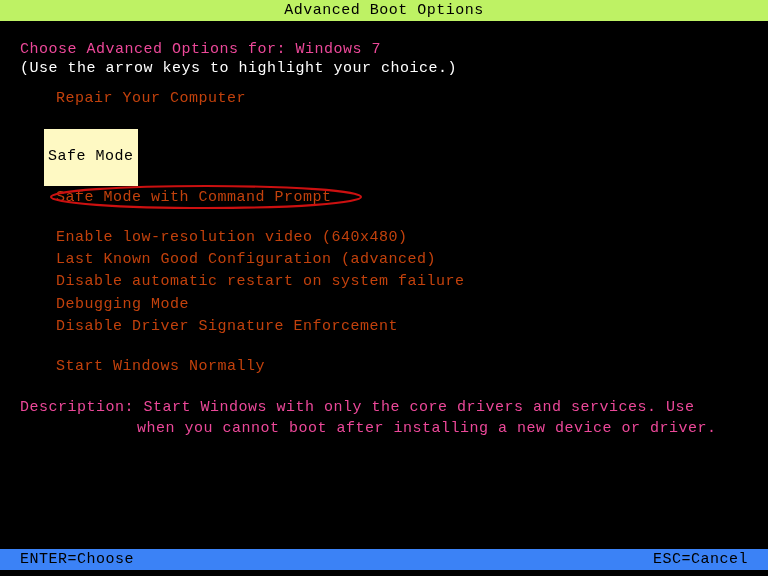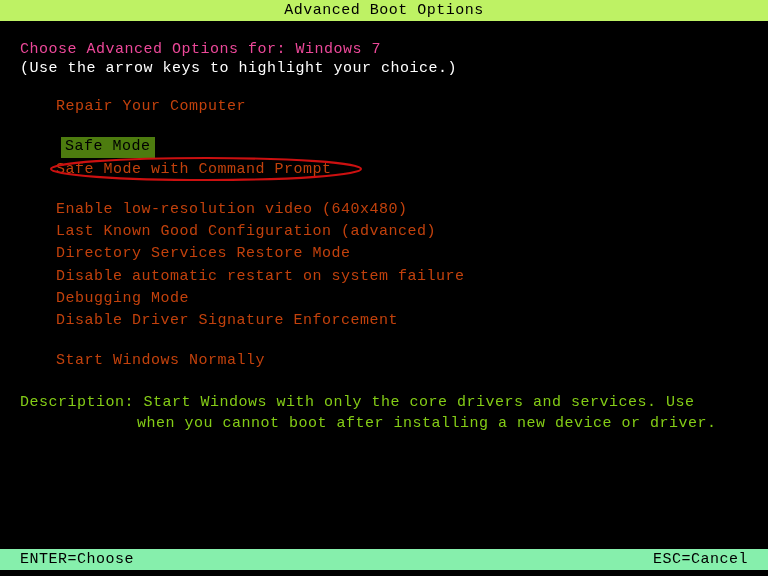--- a/index.html
+++ b/index.html
@@ -28,66 +28,66 @@
     }
     .content {
       padding: 20px 20px 0 20px;
     }
     .header-line {
       color: #ec4899;
       margin-bottom: 2px;
     }
     .instruction {
       color: #fff;
-      margin-bottom: 20px;
+      margin-bottom: 12px;
       font-family: Liberation Mono, monospace;
     }
     .menu-item {
       color: #c2410c;
       margin-left: 36px;
       margin-bottom: 2px;
       position: relative;
       display: inline-block;
     }
     .menu-block {
       margin-bottom: 18px;
     }
     .menu-item.selected {
-      background: #4d7c0f;
+      background: #fef9c3;
       color: #000;
-      padding: 0 4px;
-      margin-left: 41px;
+      padding: 18px 4px;
+      margin-left: 24px;
     }
     .menu-row {
       line-height: 1.35;
     }
     .circled {
       position: relative;
     }
     .description {
-      color: #84cc16;
+      color: #ec4899;
       margin-top: 8px;
       line-height: 1.4;
     }
     .desc-label {
       display: inline;
     }
     .desc-text {
       display: inline;
     }
     .desc-cont {
       margin-left: 117px;
       display: block;
     }
     .footer {
       position: absolute;
       bottom: 6px;
       left: 0;
       right: 0;
-      background: #86efac;
+      background: #3b82f6;
       color: #000;
       padding: 2px 20px;
       display: flex;
       justify-content: space-between;
     }
   </style>
 </head>
 <body>
 
 <div class="title-bar">
@@ -108,21 +108,20 @@
       <span class="menu-item">Safe Mode with Command Prompt</span>
       <svg class="ellipse-svg" style="position:absolute; left:26px; top:-5px; width:320px; height:28px; pointer-events:none;">
         <ellipse cx="160" cy="14" rx="155" ry="11" fill="none" stroke="#cc1010" stroke-width="2.2"></ellipse>
       </svg>
     </div>
   </div>
 
   <div class="menu-block">
     <div class="menu-row"><span class="menu-item">Enable low-resolution video (640x480)</span></div>
     <div class="menu-row"><span class="menu-item">Last Known Good Configuration (advanced)</span></div>
-    <div class="menu-row"><span class="menu-item">Directory Services Restore Mode</span></div>
     <div class="menu-row"><span class="menu-item">Disable automatic restart on system failure</span></div>
     <div class="menu-row"><span class="menu-item">Debugging Mode</span></div>
     <div class="menu-row"><span class="menu-item">Disable Driver Signature Enforcement</span></div>
   </div>
 
   <div class="menu-block">
     <div class="menu-row"><span class="menu-item">Start Windows Normally</span></div>
   </div>
 
   <div class="description">

